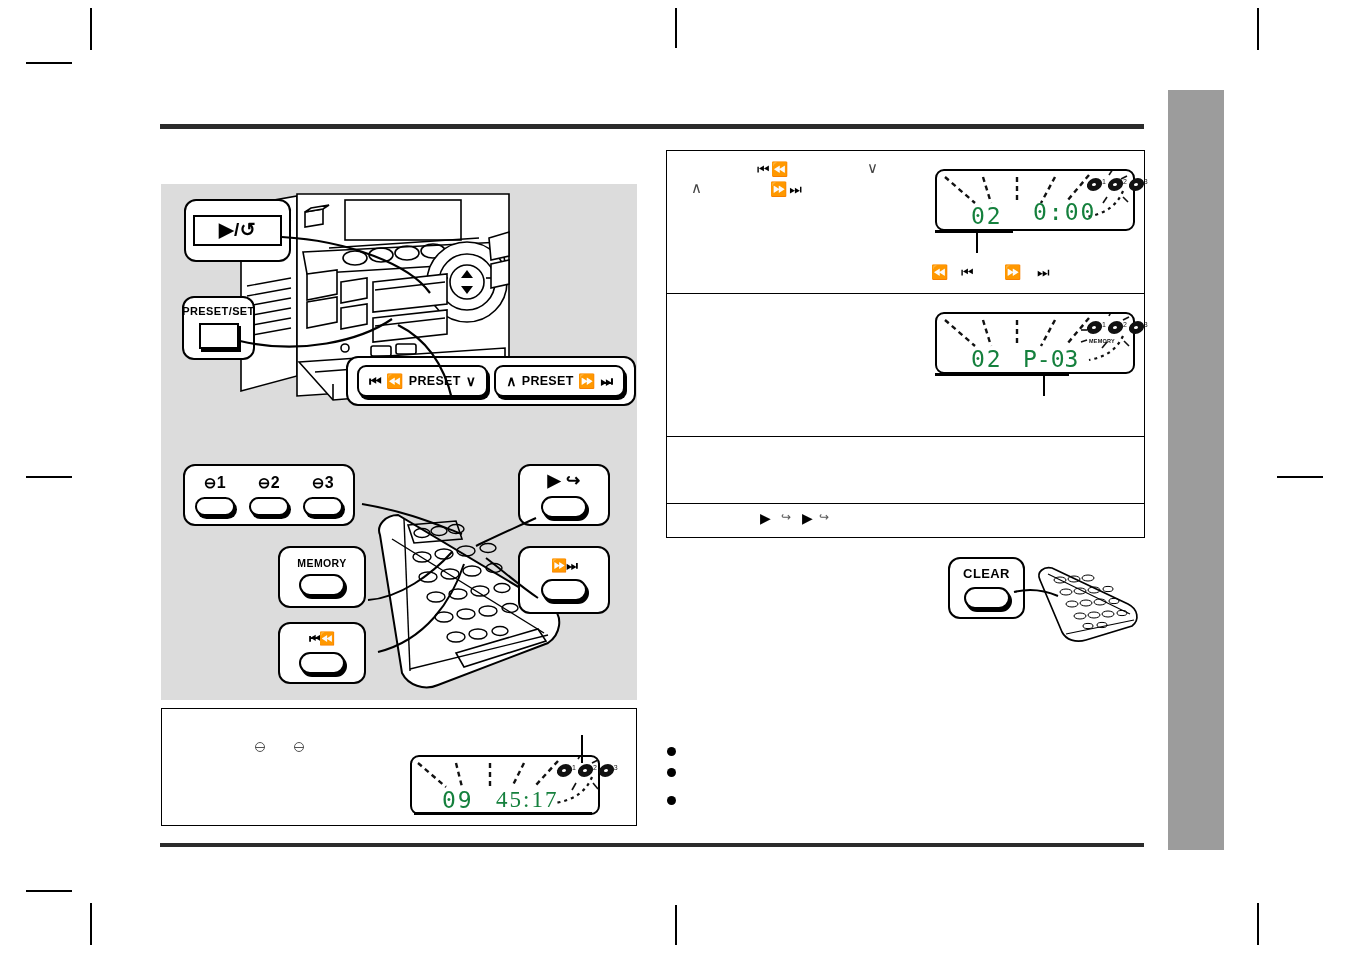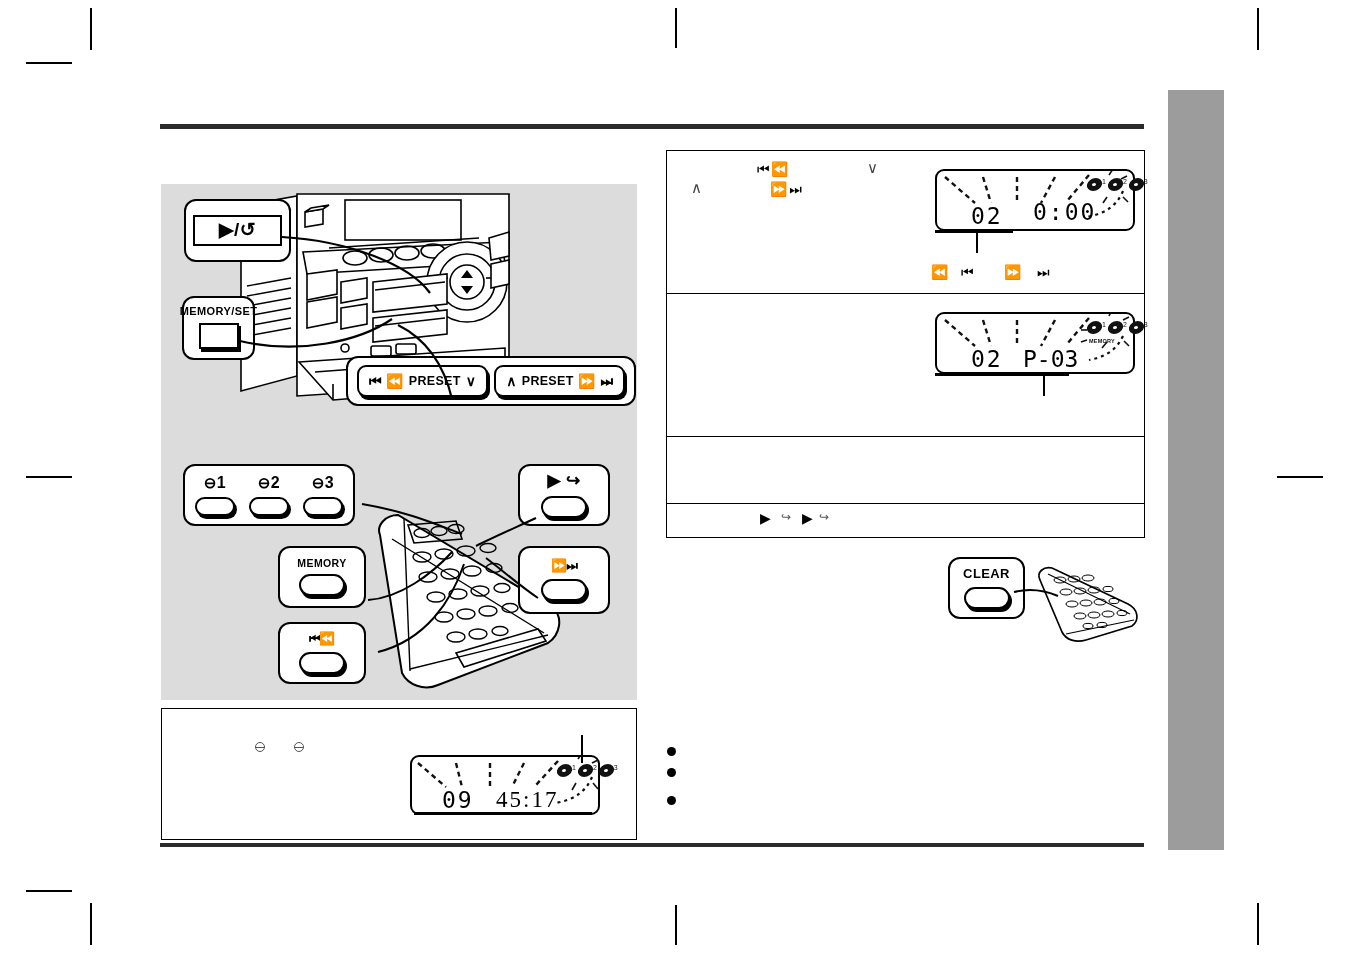--- a/index.html
+++ b/index.html
@@ -85,21 +85,21 @@
   .lcd {
     position: absolute;
     border: 2px solid #000; border-radius: 9px;
     background: #fff;
   }
   .lcd-inner { position: relative; width: 100%; height: 100%; }
   .seg {
     position:absolute;
     font-family: "DejaVu Sans Mono", monospace;
     font-size: 23px; font-weight: 400; letter-spacing: 2px;
-    color: #000000;
+    color: #15803d;
   }
   .lcd-rays { position:absolute; left:0; top:0; }
   .disc-row { position: absolute; display:flex; gap: 2px; align-items:center; }
   .disc {
     width: 15px; height: 13px; border-radius: 50%;
     background: #111;
     position: relative;
     transform: skewX(-12deg);
   }
   .disc::after{
@@ -129,21 +129,21 @@
 
   
   .bullet {
     position:absolute; width: 9px; height: 9px;
     border-radius: 50%; background:#000;
   }
 
   
   .note-panel {
     position:absolute; left: 161px; top: 708px;
-    width: 476px; height: 132px;
+    width: 476px; height: 118px;
     border: 1.5px solid #000; background:#fff;
   }
 
   
   .small-mark {
     position:absolute; width: 10px; height:10px;
     border-radius: 50%; border: 1.5px solid #555;
   }
   .small-mark::before{
     content:""; position:absolute; left:-1px; top:3.5px;
@@ -248,21 +248,21 @@
     </g>
   </svg>
 
   <div class="callout" style="left:184px;top:199px;width:107px;height:63px;">
     <div class="plate">
       <span class="clabel" style="font-size:19px;">▶/↺</span>
     </div>
   </div>
 
   <div class="callout" style="left:182px;top:296px;width:73px;height:64px;justify-content:flex-start;padding-top:7px;">
-    <span class="clabel" style="font-size:11px;">MEMORY/SET</span>
+    <span class="clabel" style="font-size:11px;">PRESET/SET</span>
     <div style="width:40px;height:26px;border:2.5px solid #000;margin-top:6px;background:#fff;box-shadow:2px 3px 0 #000;"></div>
   </div>
 
   <div class="preset-wrap" style="left:346px;top:356px;">
     <div class="preset-outer">
       <div class="preset-key">
         <span class="inline-glyph">⏮ ⏪</span>
         <span>PRESET</span>
         <span class="inline-glyph">∨</span>
       </div>

